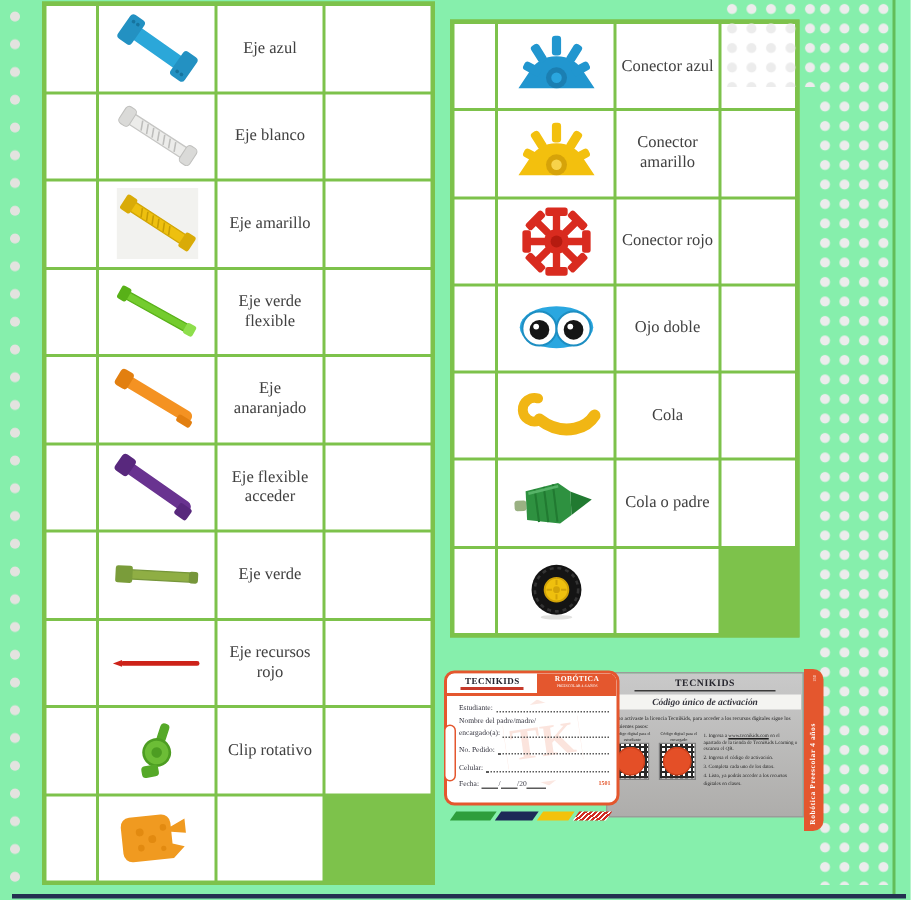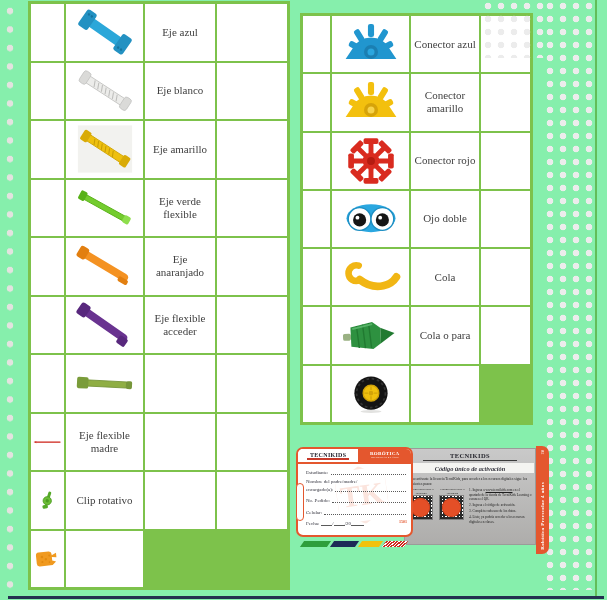--- a/index.html
+++ b/index.html
@@ -196,30 +196,31 @@
     <div class="cell"></div>
     <div class="cell">
       <svg width="70" height="50" viewBox="0 0 80 56">
           <g transform="rotate(3 40 28)">
             <rect x="15" y="25.5" width="52" height="7" rx="3" fill="#8fae44" stroke="#76963a" stroke-width="1"></rect>
             <rect x="8" y="22.5" width="13" height="13" rx="2" fill="#7a9c3a"></rect>
             <rect x="64" y="24.5" width="7" height="9" rx="2" fill="#76963a"></rect>
           </g>
         </svg>
     </div>
+    <div class="cell lbl">Eje verde</div>
     <div class="cell"></div>
 
     <div class="cell"></div>
     <div class="cell">
       <svg width="70" height="50" viewBox="0 0 80 56">
           <rect x="12" y="26.5" width="60" height="3.6" rx="1.8" fill="#cd2219"></rect>
           <polygon points="6,28.3 13,25.8 13,30.8" fill="#cd2219"></polygon>
         </svg>
     </div>
-    <div class="cell lbl">Eje flexible madre</div>
+    <div class="cell lbl">Eje recursos rojo</div>
     <div class="cell"></div>
 
     <div class="cell"></div>
     <div class="cell">
       <svg width="70" height="50" viewBox="0 0 80 56">
           <g transform="rotate(18 40 28)">
             <rect x="36.5" y="7" width="7" height="15" rx="3" fill="#55a928"></rect>
             <circle cx="40" cy="30" r="10" fill="#6cbd36" stroke="#4d9d22" stroke-width="2"></circle>
             <circle cx="40" cy="30" r="4" fill="#4d9d22"></circle>
             <rect x="33" y="41" width="13" height="9" rx="3" fill="#55a928" transform="rotate(-28 39 45)"></rect>
@@ -337,21 +338,21 @@
       <svg width="70" height="50" viewBox="0 0 80 56">
           <g transform="rotate(-3 40 28)">
             <rect x="8" y="24" width="9" height="8" rx="2" fill="#9ab183"></rect>
             <polygon points="17,17 42,12 51,19 51,37 42,43 17,39" fill="#2e9140"></polygon>
             <path d="M24,16 l2,25 M31,14.5 l2,27 M38,13 l2,28.5" stroke="#217a31" stroke-width="1.6"></path>
             <polygon points="51,19 67,26 51,37" fill="#217a31"></polygon>
             <path d="M19,19 L42,14.5" stroke="#57b368" stroke-width="2"></path>
           </g>
         </svg>
     </div>
-    <div class="cell lbl">Cola o para</div>
+    <div class="cell lbl">Cola o padre</div>
     <div class="cell"></div>
 
     <div class="cell"></div>
     <div class="cell">
       <svg width="70" height="50" viewBox="0 0 80 56">
           <ellipse cx="40" cy="48" rx="12" ry="1.8" fill="#e2e2e0"></ellipse>
           <circle cx="40" cy="27" r="19" fill="#141414"></circle>
           <circle cx="40" cy="27" r="16.5" fill="none" stroke="#333" stroke-width="2" stroke-dasharray="3 3"></circle>
           <circle cx="40" cy="27" r="9" fill="#efc00e" stroke="#d2a308" stroke-width="1.5"></circle>
           <circle cx="40" cy="27" r="2.6" fill="#d2a308"></circle>

